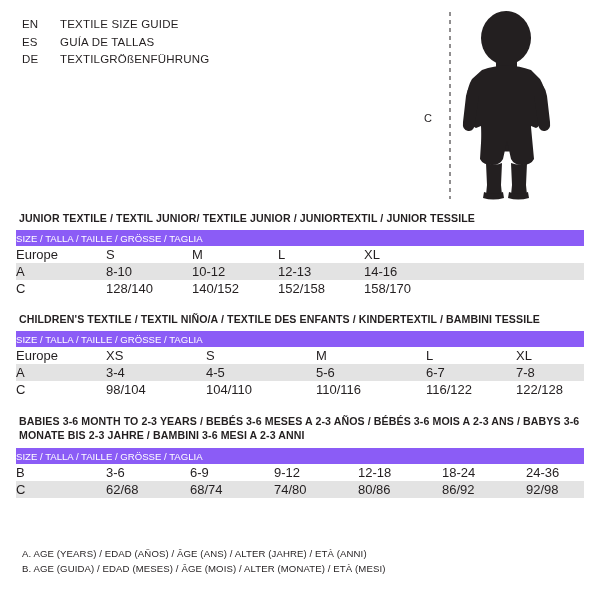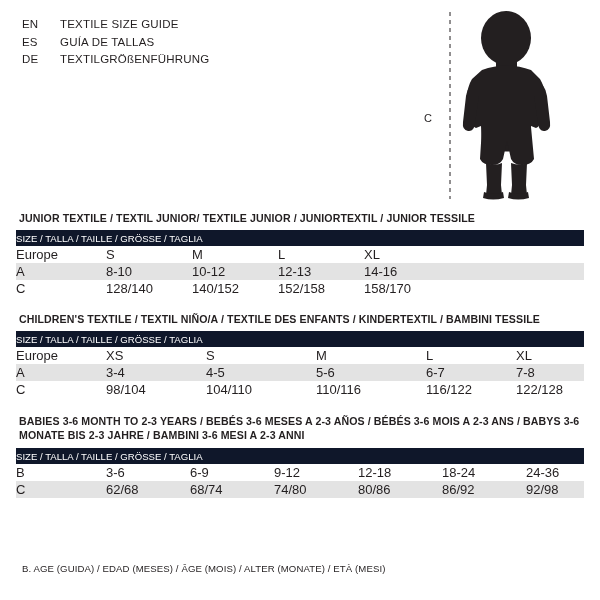--- a/index.html
+++ b/index.html
@@ -89,21 +89,21 @@
     table-layout: fixed;
   }
   table.size td {
     font-size: 13px;
     padding: 0;
     height: 17px;
     vertical-align: middle;
     color: #231f20;
   }
   tr.hdr td {
-    background: #0f172a;
+    background: #8b5cf6;
     color: #ffffff;
     font-size: 9.6px;
     height: 16px;
   }
   tr.shade td {
     background: #e3e3e3;
   }
   tr.plain td {
     background: #ffffff;
   }
@@ -295,16 +295,17 @@
         <td class="val">74/80</td>
         <td class="val">80/86</td>
         <td class="val">86/92</td>
         <td class="val">92/98</td>
       </tr>
     </tbody>
       </table>
   </div>
 
   <div class="footnotes">
+    <div>A. AGE (YEARS) / EDAD (AÑOS) / ÂGE (ANS) / ALTER (JAHRE) / ETÀ (ANNI)</div>
     <div>B. AGE (GUIDA) / EDAD (MESES) / ÂGE (MOIS) / ALTER (MONATE) / ETÀ (MESI)</div>
   </div>
 
 </div>
 
 </body></html>

